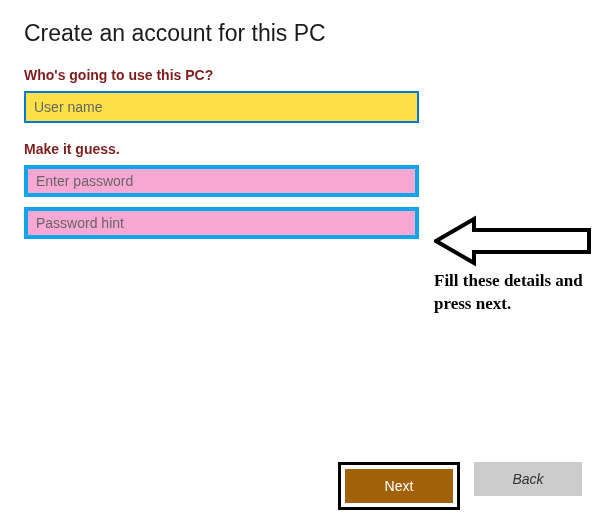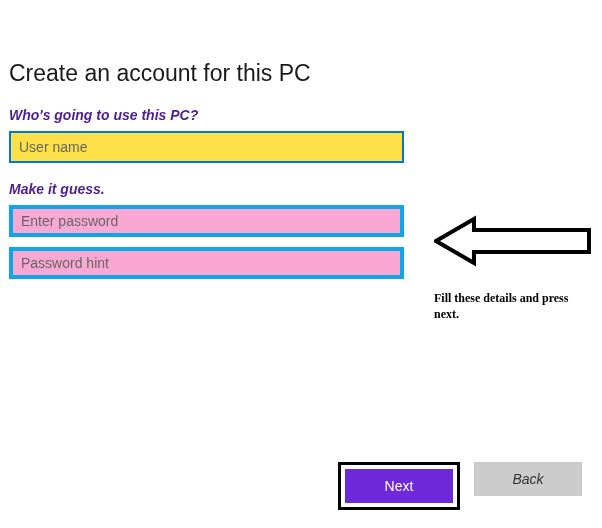--- a/index.html
+++ b/index.html
@@ -5,41 +5,39 @@
     * { box-sizing: border-box; margin: 0; padding: 0; }
     body {
       font-family: "Segoe UI", Arial, sans-serif;
       width: 602px;
       height: 528px;
       background: #fff;
       position: relative;
       overflow: hidden;
     }
     .container {
-      padding: 20px 9px;
-      margin-top: 40px;
+      padding: 20px 24px;
     }
     h1 {
       font-size: 23px;
       font-weight: 400;
       color: #1a1a1a;
       margin-bottom: 20px;
     }
     .intro {
       font-size: 14px;
       color: #333;
       line-height: 1.45;
       margin-bottom: 22px;
     }
     .label {
       font-size: 14px;
       font-weight: 600;
-      color: #4c1d95;
+      color: #7f1d1d;
       margin-bottom: 8px;
-      font-style: italic;
     }
     .field-group {
       margin-bottom: 18px;
     }
     input[type="text"], input[type="password"] {
       width: 395px;
       height: 32px;
       padding: 0 8px;
       font-size: 14px;
       font-family: inherit;
@@ -58,25 +56,25 @@
     .arrow-annotation {
       position: absolute;
       top: 213px;
       left: 434px;
       width: 160px;
       pointer-events: none;
     }
     .arrow-svg { display: block; }
     .annotation-text {
       position: absolute;
-      top: 290px;
+      top: 270px;
       left: 434px;
       width: 160px;
       font-family: Georgia, "Times New Roman", serif;
-      font-size: 12px;
+      font-size: 17px;
       font-weight: 700;
       color: #000;
       line-height: 1.35;
     }
     .footer {
       position: absolute;
       bottom: 18px;
       right: 20px;
       display: flex;
       gap: 14px;
@@ -86,21 +84,21 @@
       height: 34px;
       font-size: 14px;
       font-family: inherit;
       border: none;
       cursor: pointer;
       display: flex;
       align-items: center;
       justify-content: center;
     }
     .btn-next {
-      background: #6d28d9;
+      background: #a16207;
       color: #fff;
     }
     .btn-back {
       background: #ccc;
       color: #333;
       font-style: italic;
     }
     .next-highlight {
       padding: 4px;
       border: 3px solid #000;

